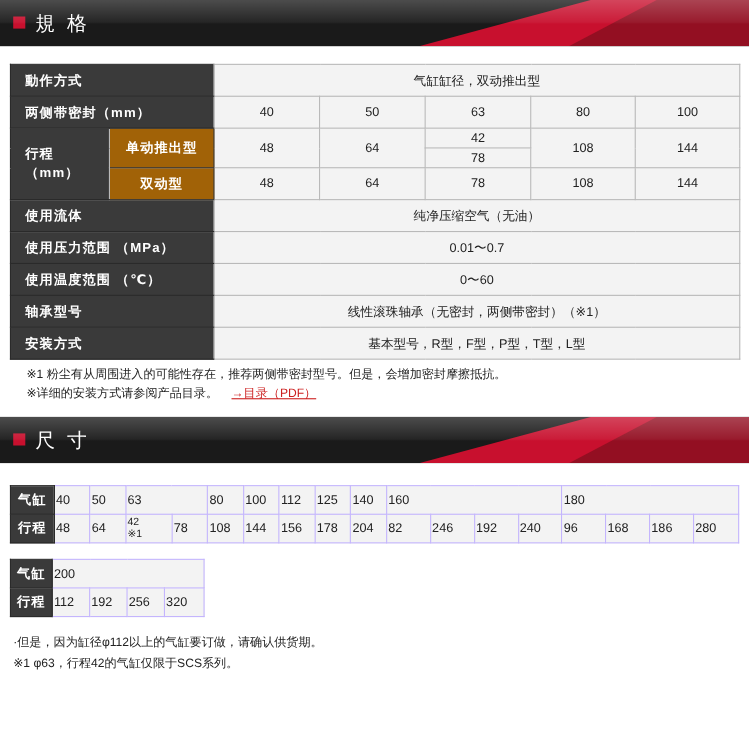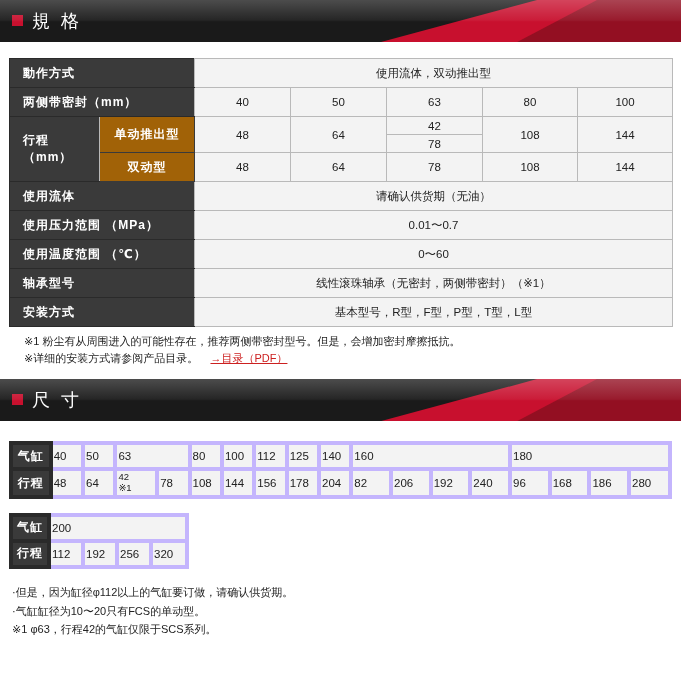--- a/index.html
+++ b/index.html
@@ -106,21 +106,21 @@
     font-size: 11px;
   }
 
   
   .dim-wrap { padding: 20px 9px 0 9px; }
   table.dim {
     border-collapse: collapse;
     table-layout: fixed;
   }
   table.dim td, table.dim th {
-    border: 4px solid #c4b5fd;
+    border: 1px solid #c4b5fd;
     font-size: 11.5px;
     vertical-align: middle;
     background: #f3f3f3;
     color: #222;
     font-weight: normal;
     height: 26px;
   }
   table.dim th.rowlbl {
     background: #3a3a3a;
     color: #fff;
@@ -159,21 +159,21 @@
         <col style="width:95px">
         <col style="width:96px">
         <col style="width:96px">
         <col style="width:96px">
         <col style="width:95px">
         <col style="width:95px">
       </colgroup>
       <tbody>
           <tr>
         <th class="lbl" colspan="2">動作方式</th>
-        <td class="val" colspan="5">使用流体，双动推出型</td>
+        <td class="val" colspan="5">气缸缸径，双动推出型</td>
       </tr>
       <tr>
         <th class="lbl" colspan="2"><span>两侧带密封</span><span>（mm）</span></th>
         <td class="val">40</td>
         <td class="val">50</td>
         <td class="val">63</td>
         <td class="val">80</td>
         <td class="val">100</td>
       </tr>
       <tr>
@@ -194,21 +194,21 @@
       <tr>
         <th class="sub">双动型</th>
         <td class="val">48</td>
         <td class="val">64</td>
         <td class="val">78</td>
         <td class="val">108</td>
         <td class="val">144</td>
       </tr>
       <tr>
         <th class="lbl" colspan="2">使用流体</th>
-        <td class="val" colspan="5">请确认供货期（无油）</td>
+        <td class="val" colspan="5">纯净压缩空气（无油）</td>
       </tr>
       <tr>
         <th class="lbl" colspan="2">使用压力范围 （MPa）</th>
         <td class="val" colspan="5">0.01〜0.7</td>
       </tr>
       <tr>
         <th class="lbl" colspan="2">使用温度范围 （℃）</th>
         <td class="val" colspan="5">0〜60</td>
       </tr>
       <tr>
@@ -284,21 +284,21 @@
           <span class="small2">42</span>
           <span class="small2">※1</span>
         </td>
         <td>78</td>
         <td>108</td>
         <td>144</td>
         <td>156</td>
         <td>178</td>
         <td>204</td>
         <td>82</td>
-        <td>206</td>
+        <td>246</td>
         <td>192</td>
         <td>240</td>
         <td>96</td>
         <td>168</td>
         <td>186</td>
         <td>280</td>
       </tr>
     </tbody>
       </table>
   </div>
@@ -323,17 +323,16 @@
         <td>192</td>
         <td>256</td>
         <td>320</td>
       </tr>
     </tbody>
       </table>
   </div>
 
   <div class="foot">
     <div>·但是，因为缸径φ112以上的气缸要订做，请确认供货期。</div>
-    <div>·气缸缸径为10〜20只有FCS的单动型。</div>
     <div>※1 φ63，行程42的气缸仅限于SCS系列。</div>
   </div>
 
 </div>
 
 </body></html>

